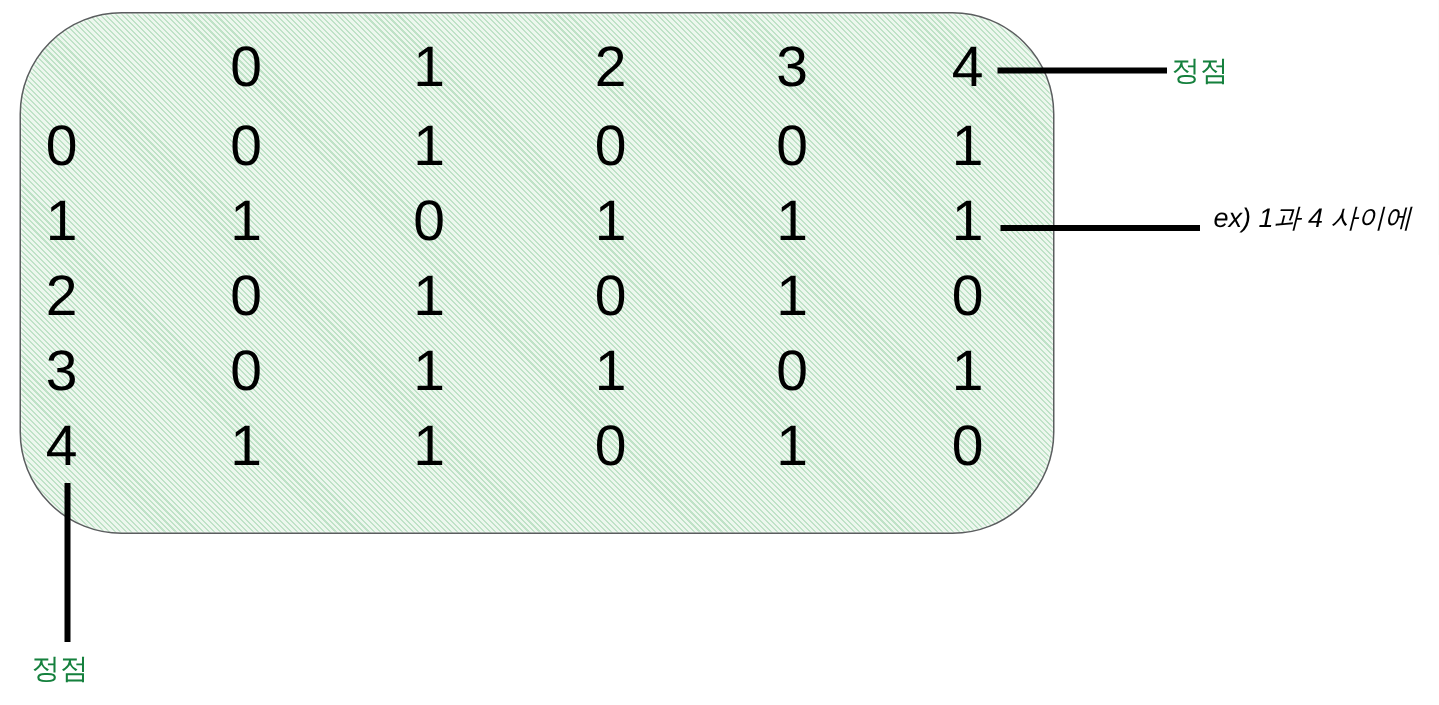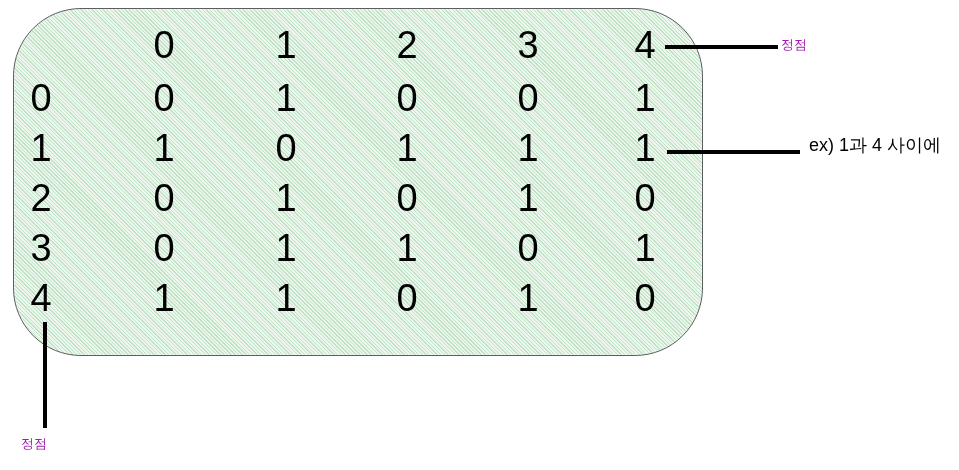--- a/index.html
+++ b/index.html
@@ -54,35 +54,36 @@
     position:absolute;
     width:3.5px;
     background:#000000;
   }
   .line-top-vertex{ left:665px; top:45px; width:113px; }
   .line-edge-note{ left:667px; top:150px; width:133px; }
   .line-bottom-vertex{ left:43px; top:322px; height:106px; }
   
   .anno{
     position:absolute;
-    color:#a21caf;
-    font-size:13px;
+    color:#15803d;
+    font-size:19px;
     line-height:1.2;
     white-space:nowrap;
   }
   .anno-top-vertex{ left:781px; top:37px; }
   .anno-bottom-vertex{ left:21px; top:436px; }
   .edge-note{
     position:absolute;
     left:800px; top:134px;
     width:150px;
     font-size:18px;
     line-height:1.28;
     text-align:center;
     color:#000000;
+    font-style:italic;
   }
   .edge-note .l1{ display:block; white-space:nowrap; }
   .edge-note .l2{ display:block; white-space:nowrap; }
 </style>
 </head>
 <body>
 
 <div class="canvas">
 
   <div class="matrix-box"></div>

